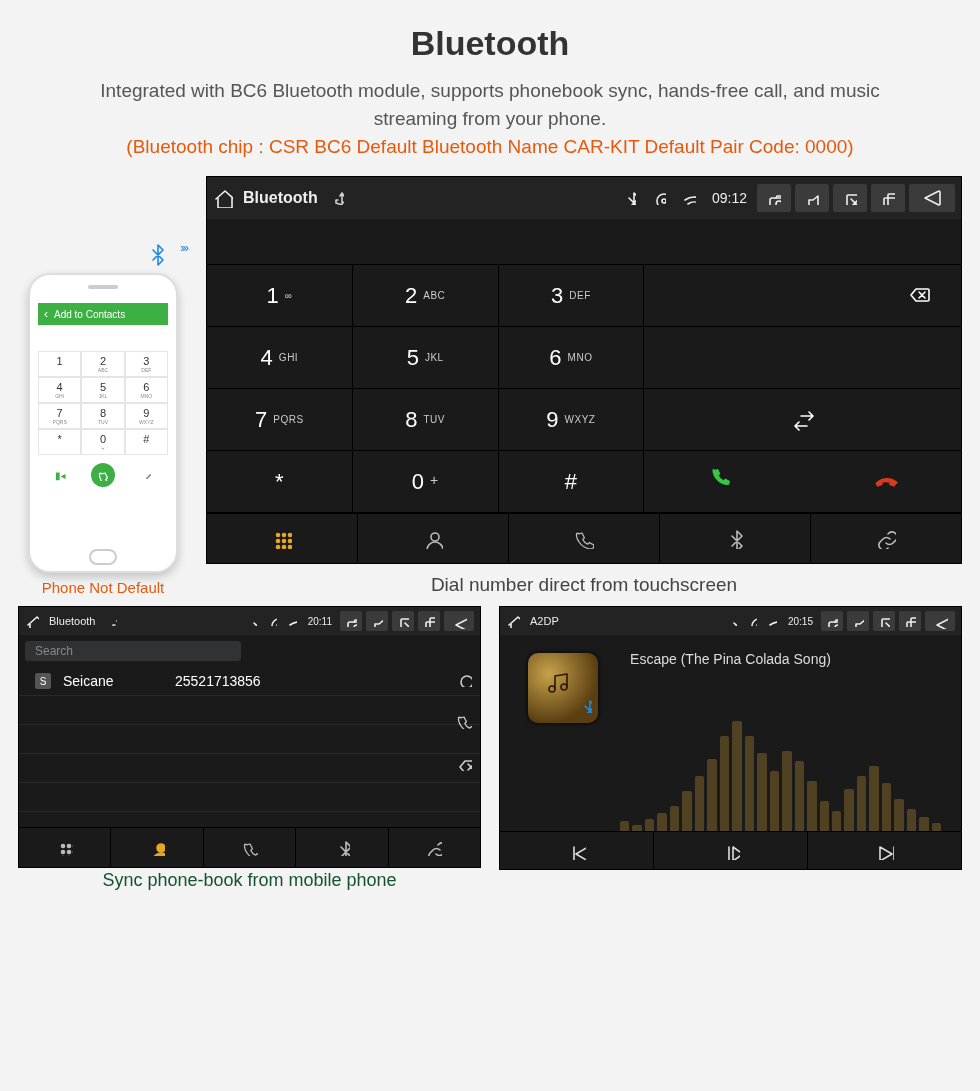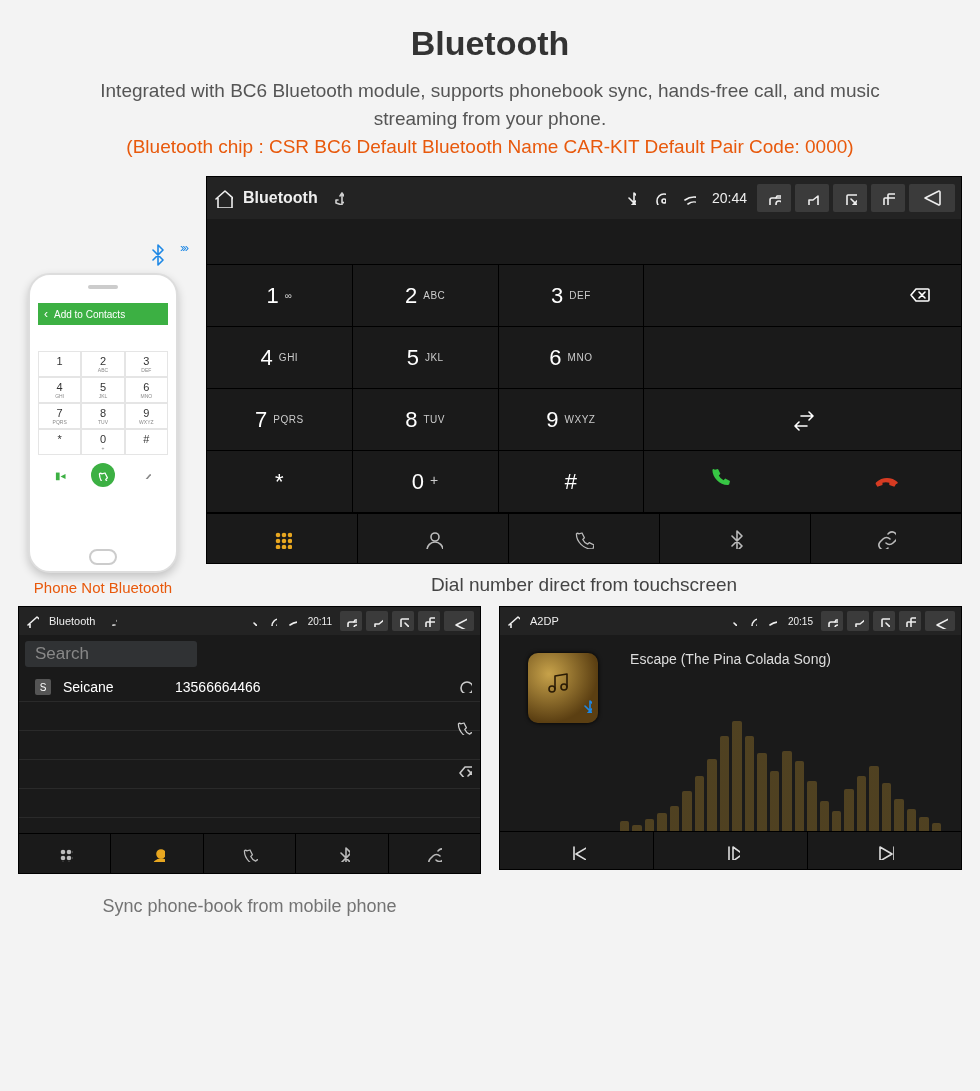--- a/index.html
+++ b/index.html
@@ -14,21 +14,21 @@
   .page-specs { text-align:center; font-size: 19px; color:#e8590c; margin-bottom:18px; }
 
   .row1 { display:flex; margin:0 18px 10px 18px; gap:18px; align-items:flex-end;}
   .phone-col { width:170px; text-align:center; }
   .phone-caption { color:#e8590c; font-size:15px; margin-top:6px;}
   .main-col { flex:1; }
   .main-caption { text-align:center; font-size:19px; color:#444; margin-top:10px;}
 
   .row2 { display:flex; margin:10px 18px 0 18px; gap:18px; }
   .half-col { flex:1; }
-  .half-caption { text-align:center; font-size:18px; color:#737373; margin-top:20px; line-height:1.35;}
+  .half-caption { text-align:center; font-size:18px; color:#14532d; margin-top:0; line-height:1.35;}
 
   
   .screen {
     background:#1a1a1a;
     border:1px solid #000;
     color:#fff;
     width:100%;
   }
   .status-bar {
     background:#232323;
@@ -77,22 +77,22 @@
   .nav-row .navbtn:last-child{border-right:none;}
   .nav-row .navbtn.active { color:#e8a720; }
 
   
   .small .status-bar { height:28px; font-size:10px; }
   .small .status-bar .title{ font-size:11px;}
   .small .nav-row { height:40px; }
   .small .nav-row .navbtn { font-size:16px; }
 
   .search-field {
-    margin:6px; padding:3px 10px; font-size:17px; color:#888;
-    background:#303234; border-radius:3px; width:172px;
+    margin:6px; padding:3px 10px; font-size:12px; color:#888;
+    background:#303234; border-radius:3px; width:216px;
   }
   .contact-list { height:160px; position:relative; }
   .contact-row {
     display:flex; align-items:center; gap:12px; padding:6px 16px; font-size:14px;
     border-bottom:1px solid #2a2a2a;
   }
   .contact-row .badge{
     width:16px;height:16px;background:#555;border-radius:2px;font-size:10px;display:flex;align-items:center;justify-content:center;
   }
   .side-icons {
@@ -322,21 +322,21 @@
           </span>
           <span style="color:#888;">
             <svg class="ico">
                 <use href="#i-del"></use>
               </svg>
           </span>
         </div>
       </div>
       <div class="home-btn"></div>
     </div>
-    <div class="phone-caption">Phone Not Bluetooth</div>
+    <div class="phone-caption">Phone Not Default</div>
   </div>
 
   <div class="main-col">
     <div class="screen dialer-screen">
 
       <div class="status-bar">
         <span>
             <svg class="ico" style="width:20px;height:20px;">
               <use href="#i-home"></use>
             </svg>
@@ -356,21 +356,21 @@
         <span class="btn-block nohl">
             <svg class="ico">
               <use href="#i-pin"></use>
             </svg>
           </span>
         <span class="btn-block nohl">
             <svg class="ico">
               <use href="#i-wifi"></use>
             </svg>
           </span>
-        <span style="margin:0 6px;">20:44</span>
+        <span style="margin:0 6px;">09:12</span>
         <span class="btn-block">
             <svg class="ico">
               <use href="#i-cam"></use>
             </svg>
           </span>
         <span class="btn-block">
             <svg class="ico">
               <use href="#i-vol"></use>
             </svg>
           </span>
@@ -558,21 +558,21 @@
             </svg>
           </span>
       </div>
 
       <div class="search-field">Search</div>
 
       <div class="contact-list">
         <div class="contact-row">
           <span class="badge">S</span>
           <span style="min-width:100px;">Seicane</span>
-          <span>13566664466</span>
+          <span>25521713856</span>
         </div>
         <div class="contact-row">&nbsp;</div>
         <div class="contact-row">&nbsp;</div>
         <div class="contact-row">&nbsp;</div>
         <div class="contact-row">&nbsp;</div>
         <div class="side-icons">
           <span><svg class="ico">
                 <use href="#i-search"></use>
               </svg></span>
           <span><svg class="ico">

